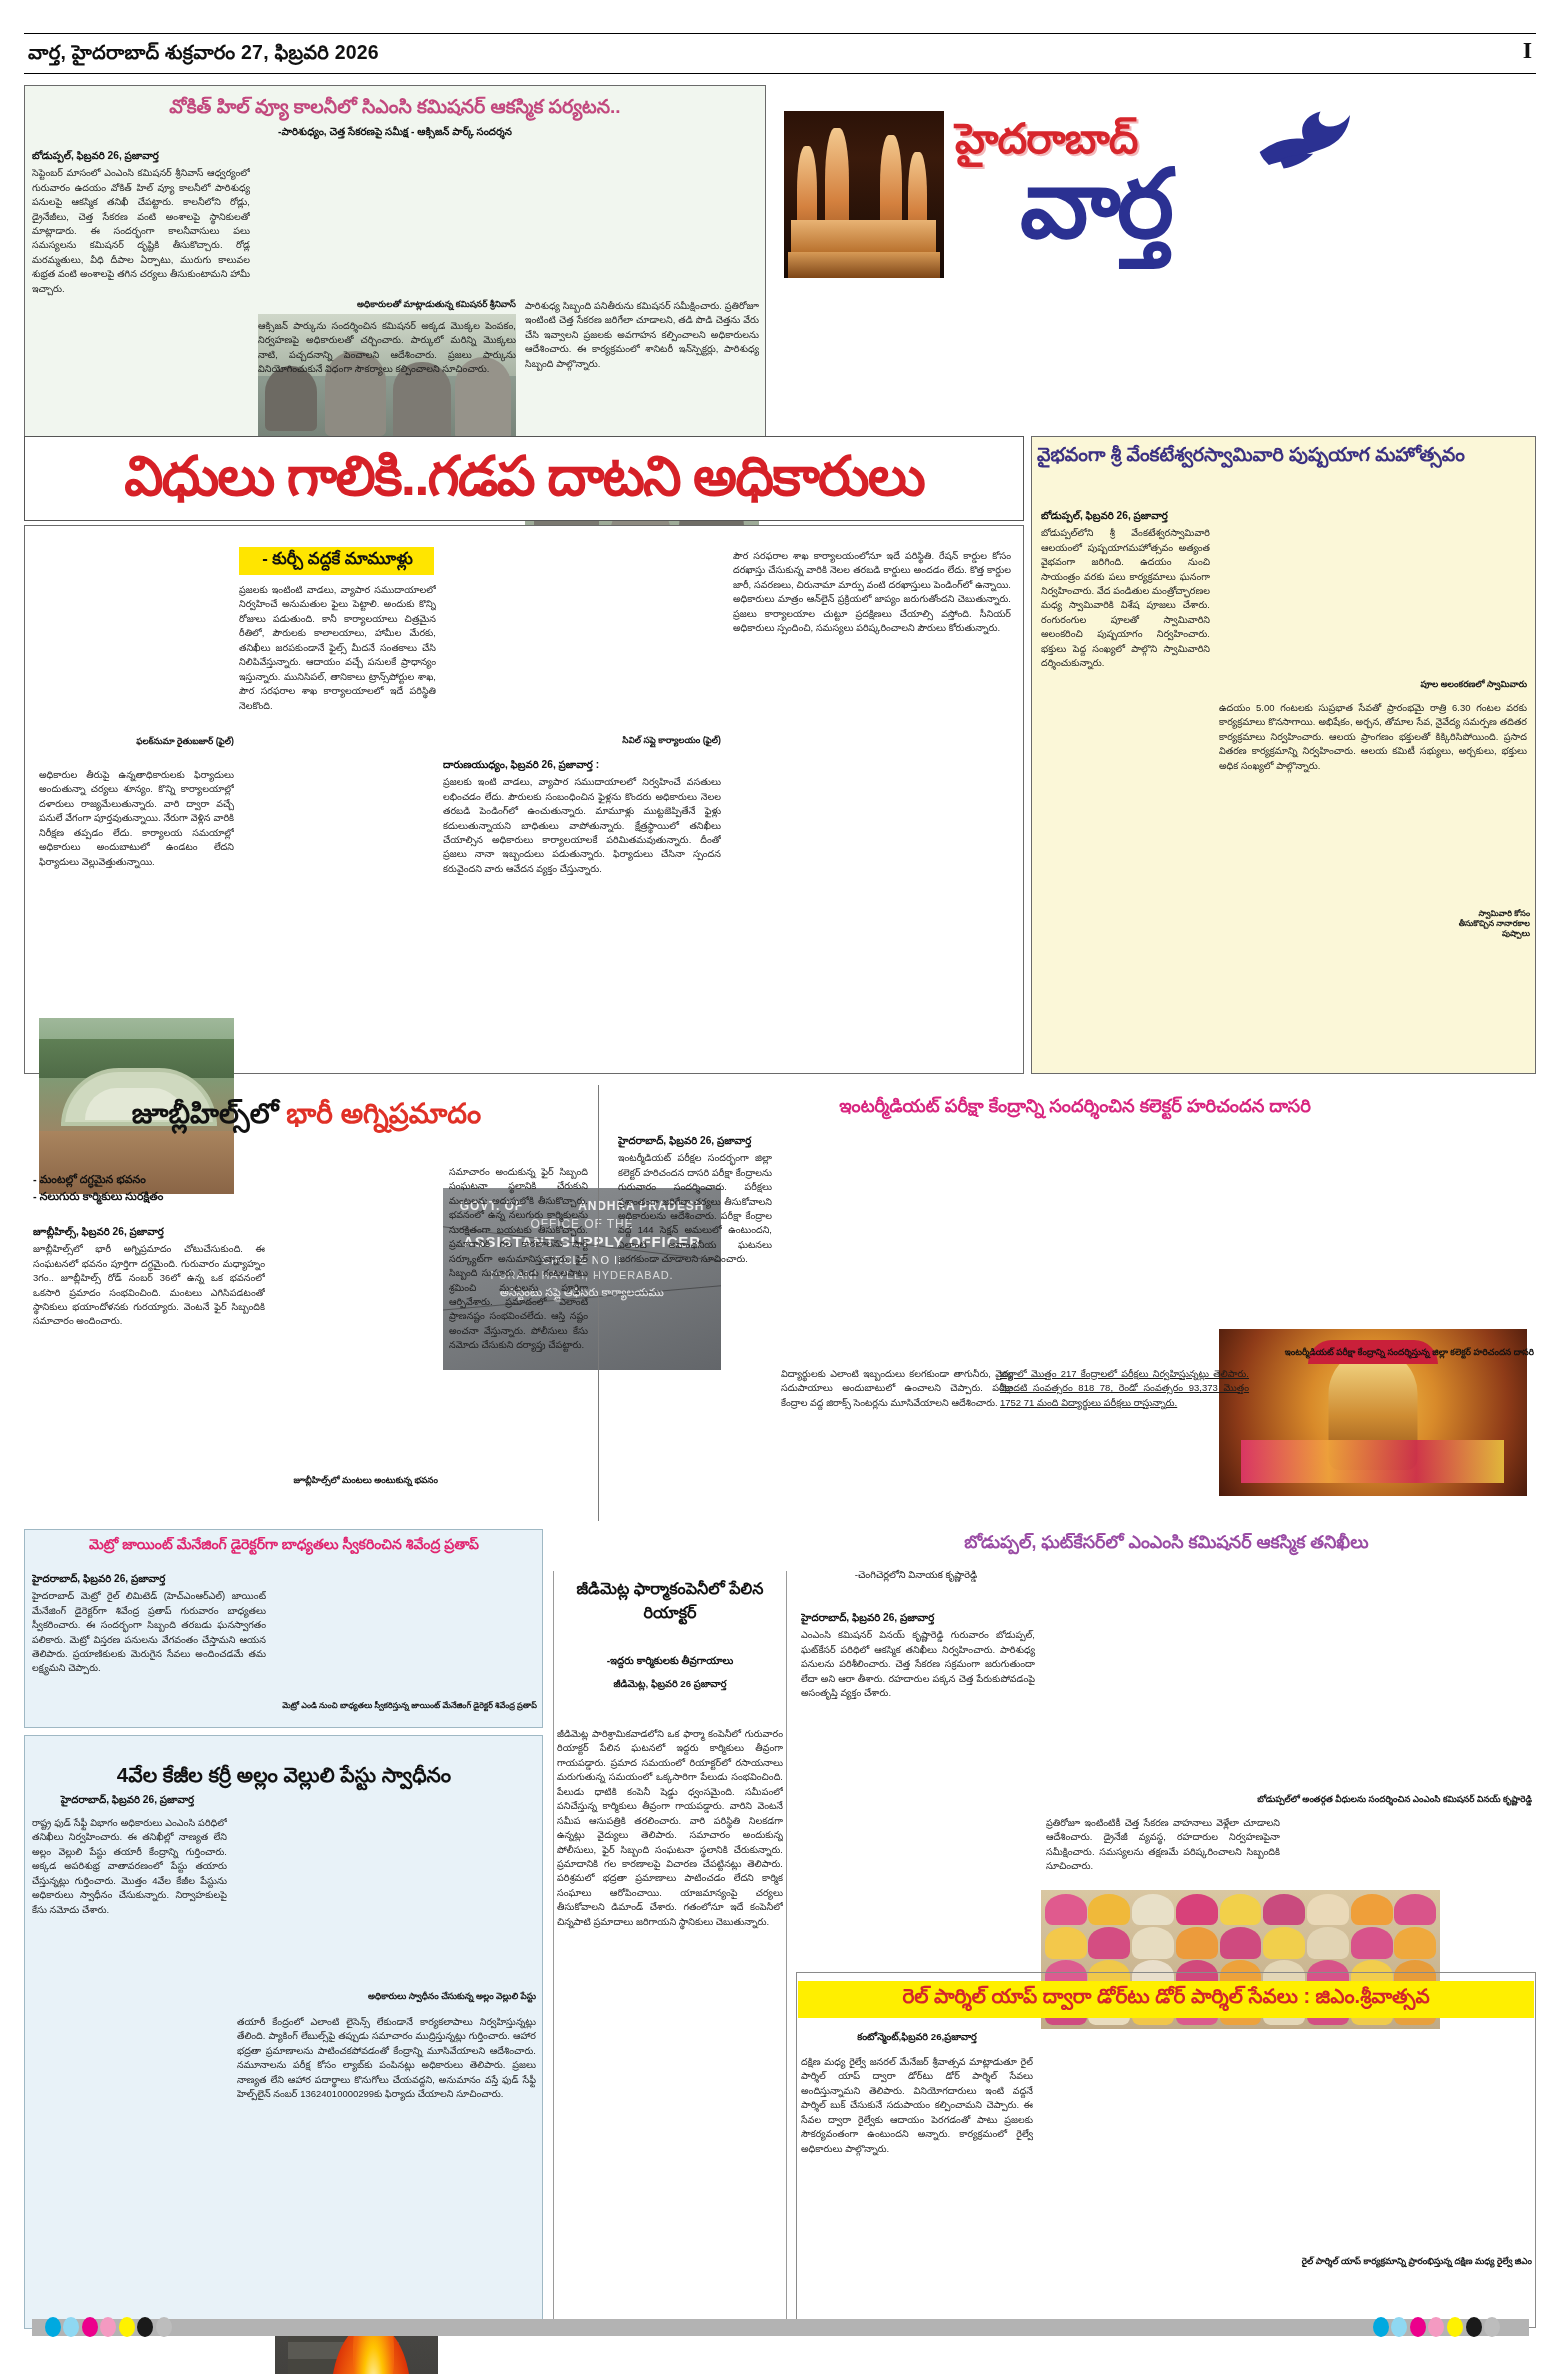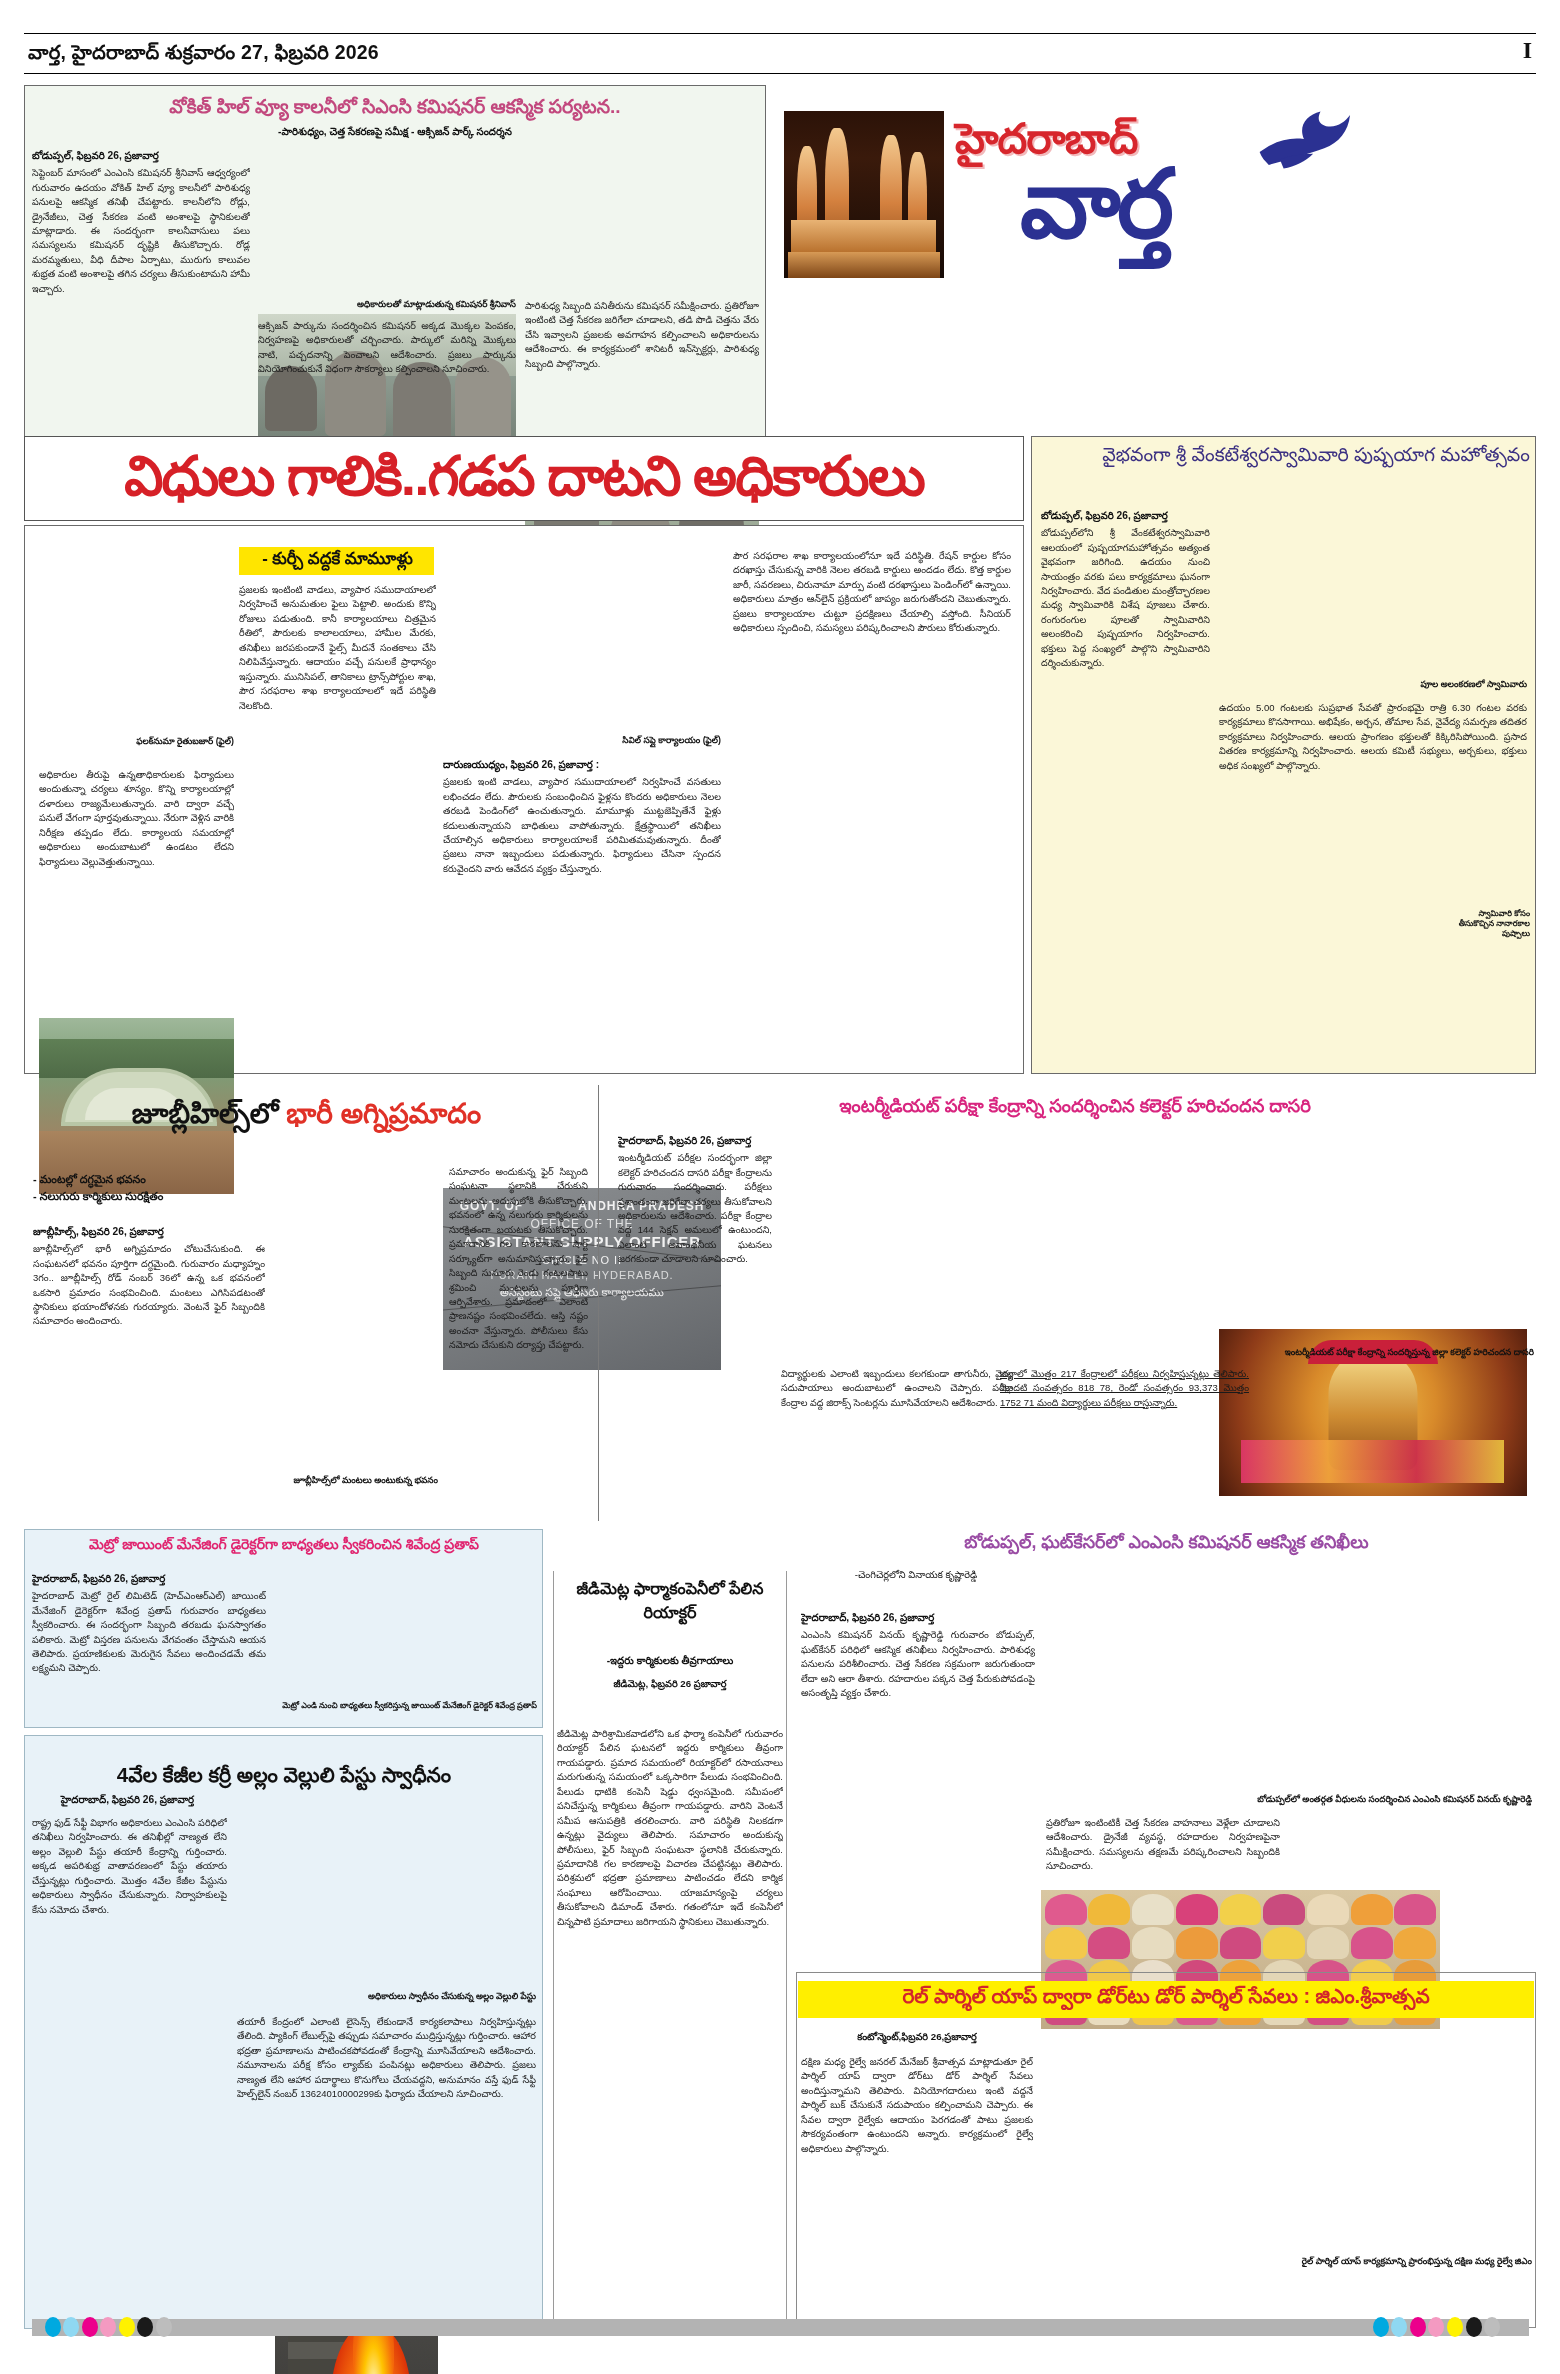--- a/index.html
+++ b/index.html
@@ -61,22 +61,22 @@
   #story2-sub{left:239px;top:549px;width:197px;font-size:16.7px;font-weight:bold;color:#111;text-align:center;}
   #story2-colA{left:239px;top:583px;width:197px;height:482px;}
   #story2-photo2{left:443px;top:549px;width:278px;height:182px;padding-left:47px;}
   #story2-photo2-cap{left:443px;top:735px;width:278px;}
   #story2-colB{left:443px;top:757px;width:278px;height:308px;}
   #story2-colC{left:39px;top:768px;width:195px;height:297px;}
   #story2-colD{left:733px;top:549px;width:278px;height:516px;}
 
   
   #story3{left:1031px;top:436px;width:505px;height:638px;border:0.9px solid #6a6a6a;background:#fbf7d8;}
-  #story3-head{left:1037px;top:443px;width:493px;font-size:19px;font-weight:normal;color:#3b3082;
-     text-align:right;line-height:1.25;}
+  #story3-head{left:1037px;top:443px;width:493px;font-size:19px;font-weight:bold;color:#3b3082;
+     text-align:left;line-height:1.25;}
   #story3-colA{left:1041px;top:508px;width:169px;height:519px;}
   #story3-photo1{left:1219px;top:508px;width:308px;height:167px;}
   #story3-photo1-cap{left:1219px;top:679px;width:308px;}
   #story3-colB{left:1219px;top:701px;width:308px;height:197px;}
   #story3-photo2{left:1041px;top:902px;width:399px;height:139px;}
   #story3-photo2-cap{left:1445px;top:909px;width:85px;}
 
   
   #story4{left:24px;top:1085px;width:575px;height:436px;border-right:0.9px solid #7a7a7a;}
   #story4-head{left:28px;top:1096px;width:557px;font-size:28px;font-weight:bold;text-align:center;line-height:1.25;}

